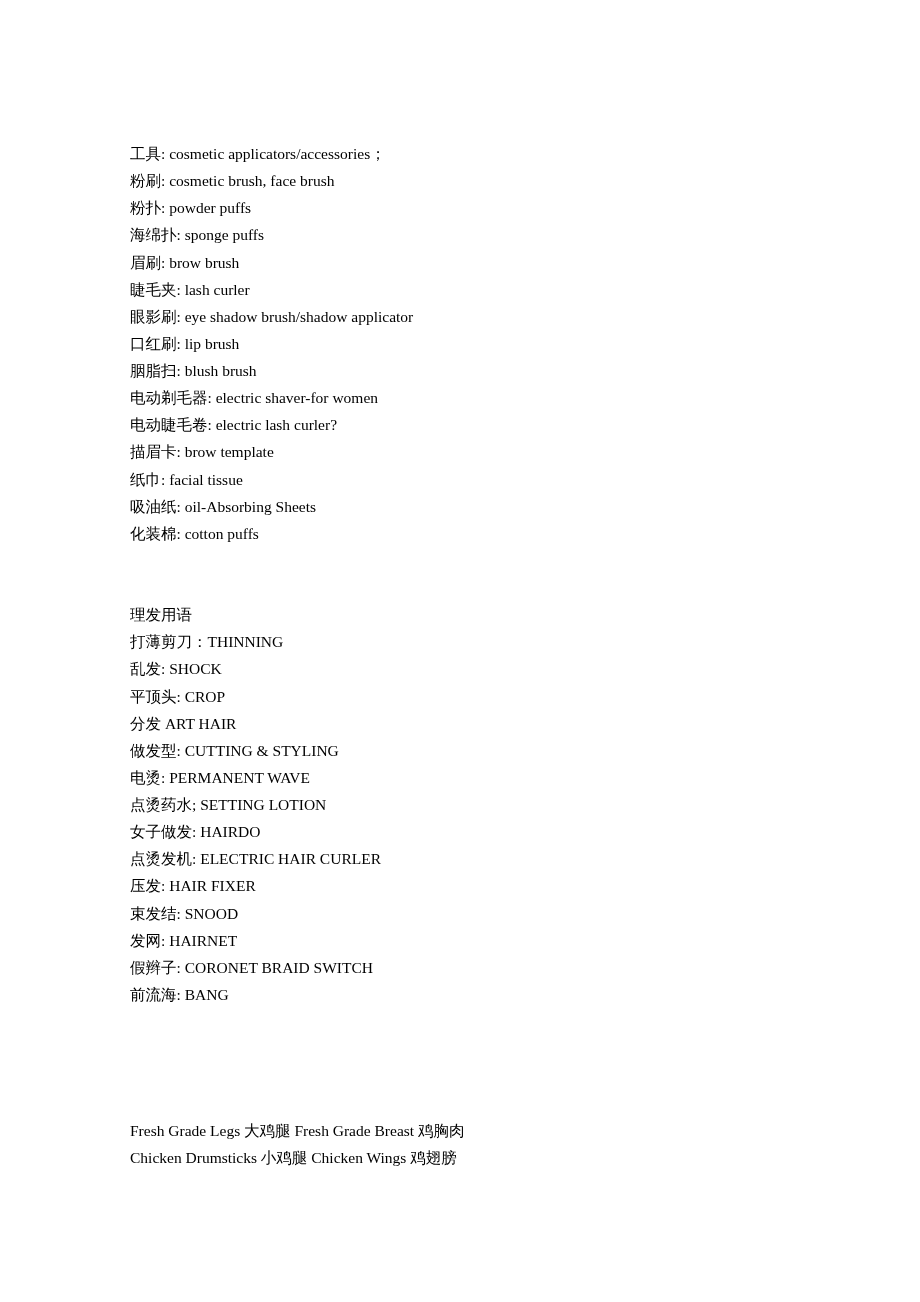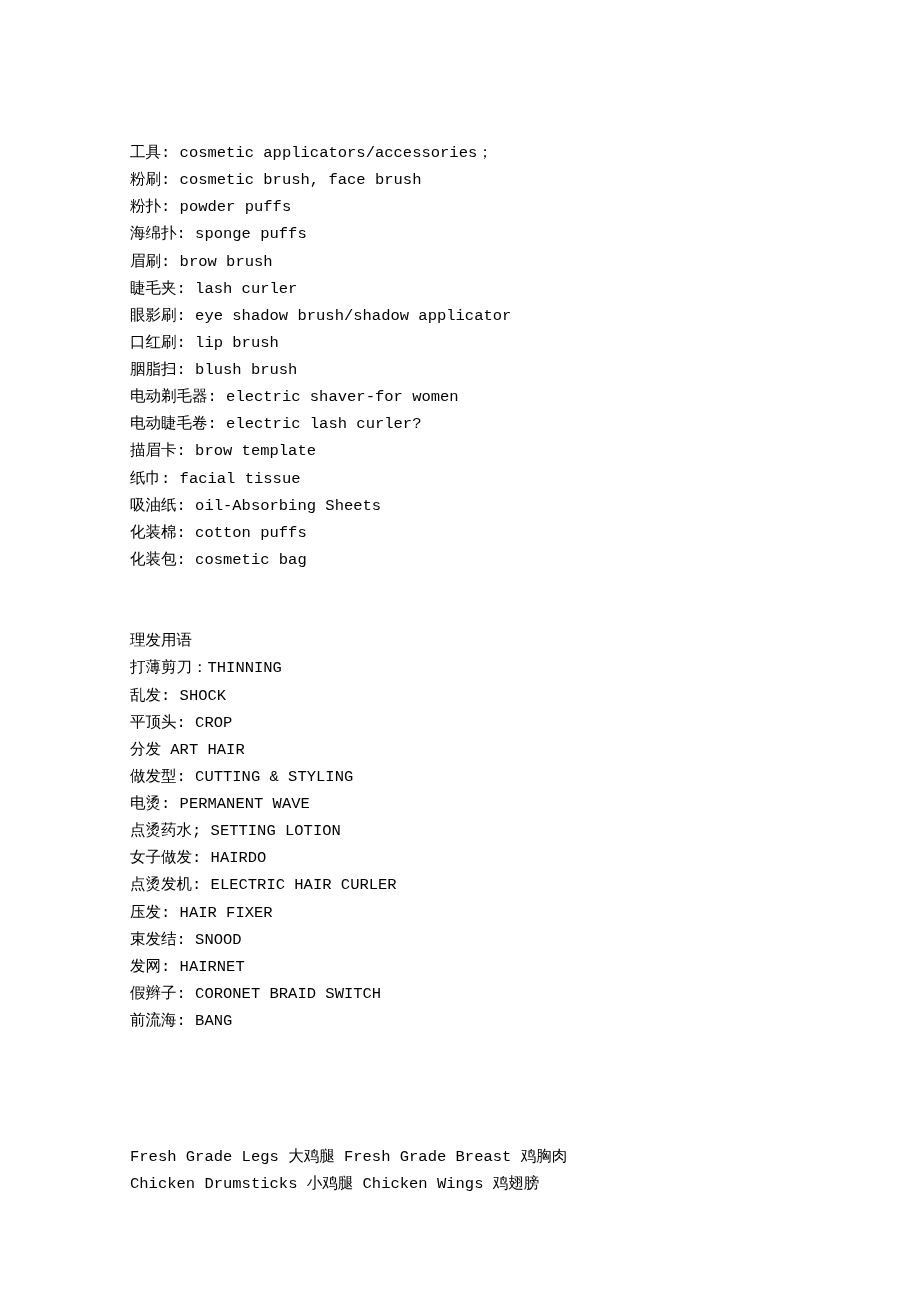--- a/index.html
+++ b/index.html
@@ -12,20 +12,21 @@
     line-height: 1.75;
   }
   .page {
     width: 920px;
     min-height: 1302px;
     box-sizing: border-box;
     padding: 140px 130px 120px 130px;
   }
   .line {
     white-space: pre-wrap;
+    font-family: Liberation Serif, serif;
   }
   .blank {
     height: 1.75em;
   }
 </style>
 </head>
 <body>
 
 <div class="page">
 
@@ -38,21 +39,20 @@
     <div class="line">睫毛夹: lash curler</div>
     <div class="line">眼影刷: eye shadow brush/shadow applicator</div>
     <div class="line">口红刷: lip brush</div>
     <div class="line">胭脂扫: blush brush</div>
     <div class="line">电动剃毛器: electric shaver-for women</div>
     <div class="line">电动睫毛卷: electric lash curler?</div>
     <div class="line">描眉卡: brow template</div>
     <div class="line">纸巾: facial tissue</div>
     <div class="line">吸油纸: oil-Absorbing Sheets</div>
     <div class="line">化装棉: cotton puffs</div>
-    <div class="line">化装包: cosmetic bag</div>
   </div>
 
   <div class="blank"></div>
   <div class="blank"></div>
 
   <div>
     <div class="line">理发用语</div>
     <div class="line">打薄剪刀：THINNING</div>
     <div class="line">乱发: SHOCK</div>
     <div class="line">平顶头: CROP</div>

